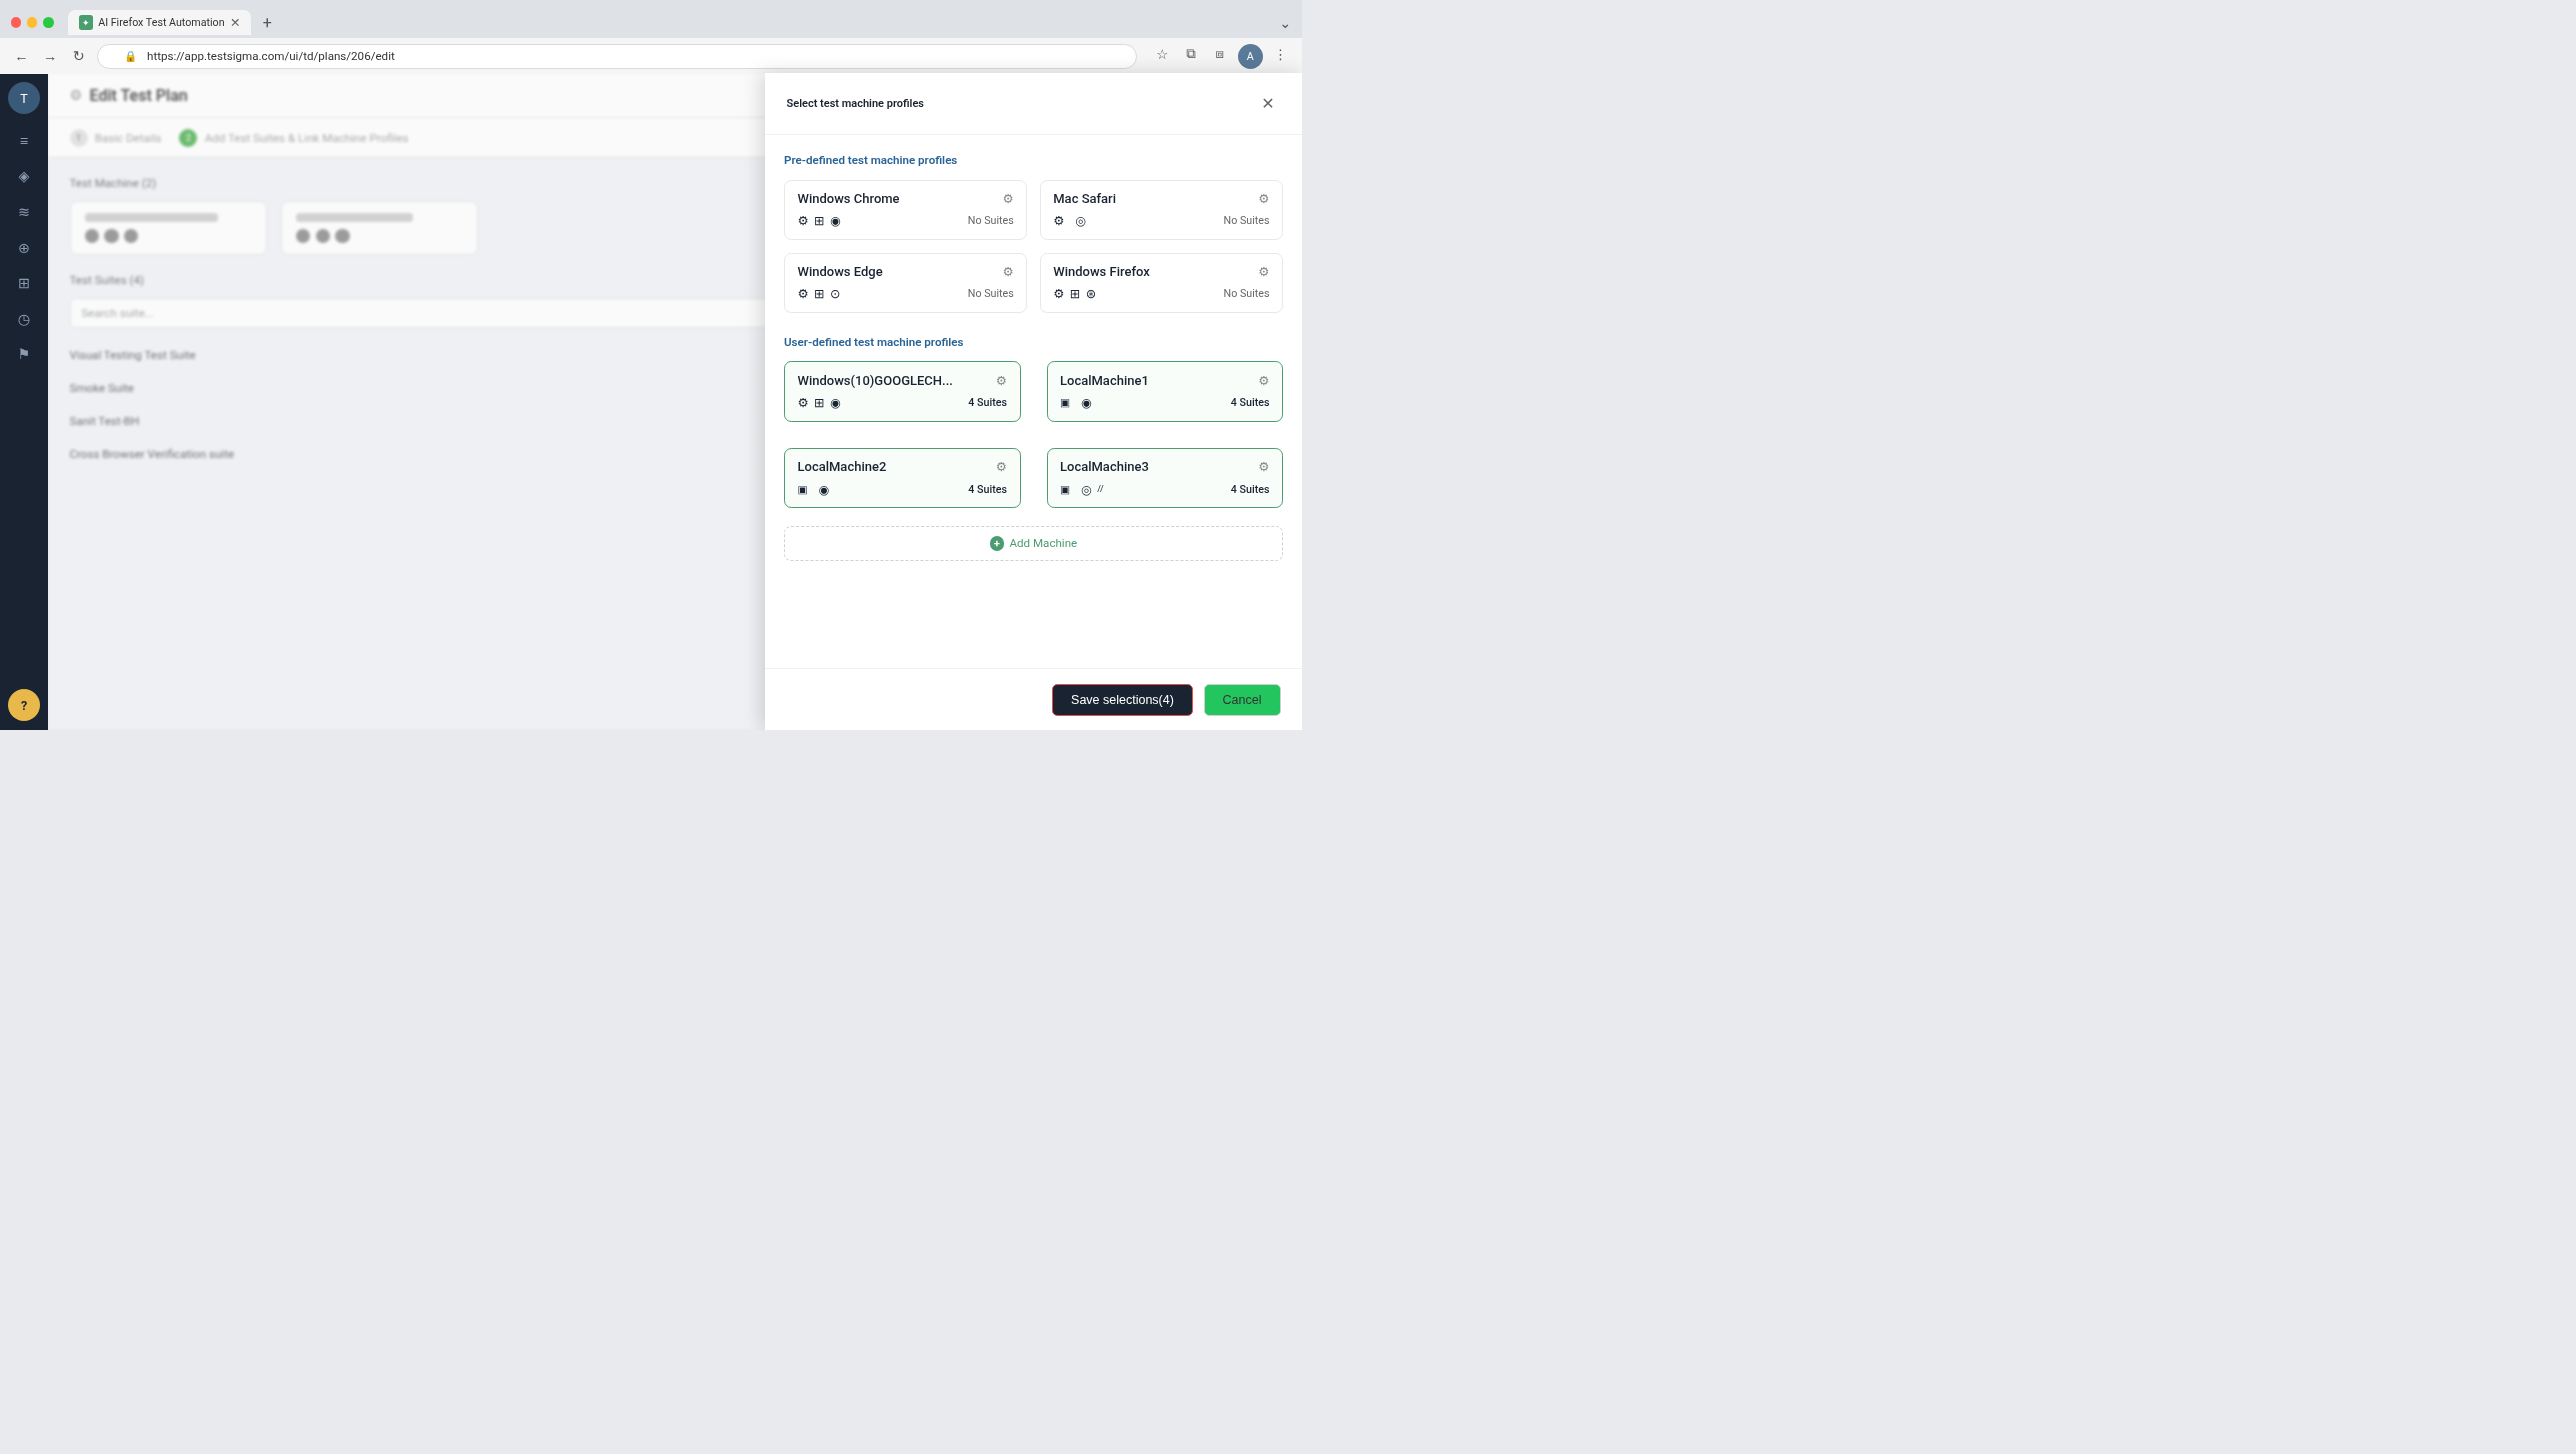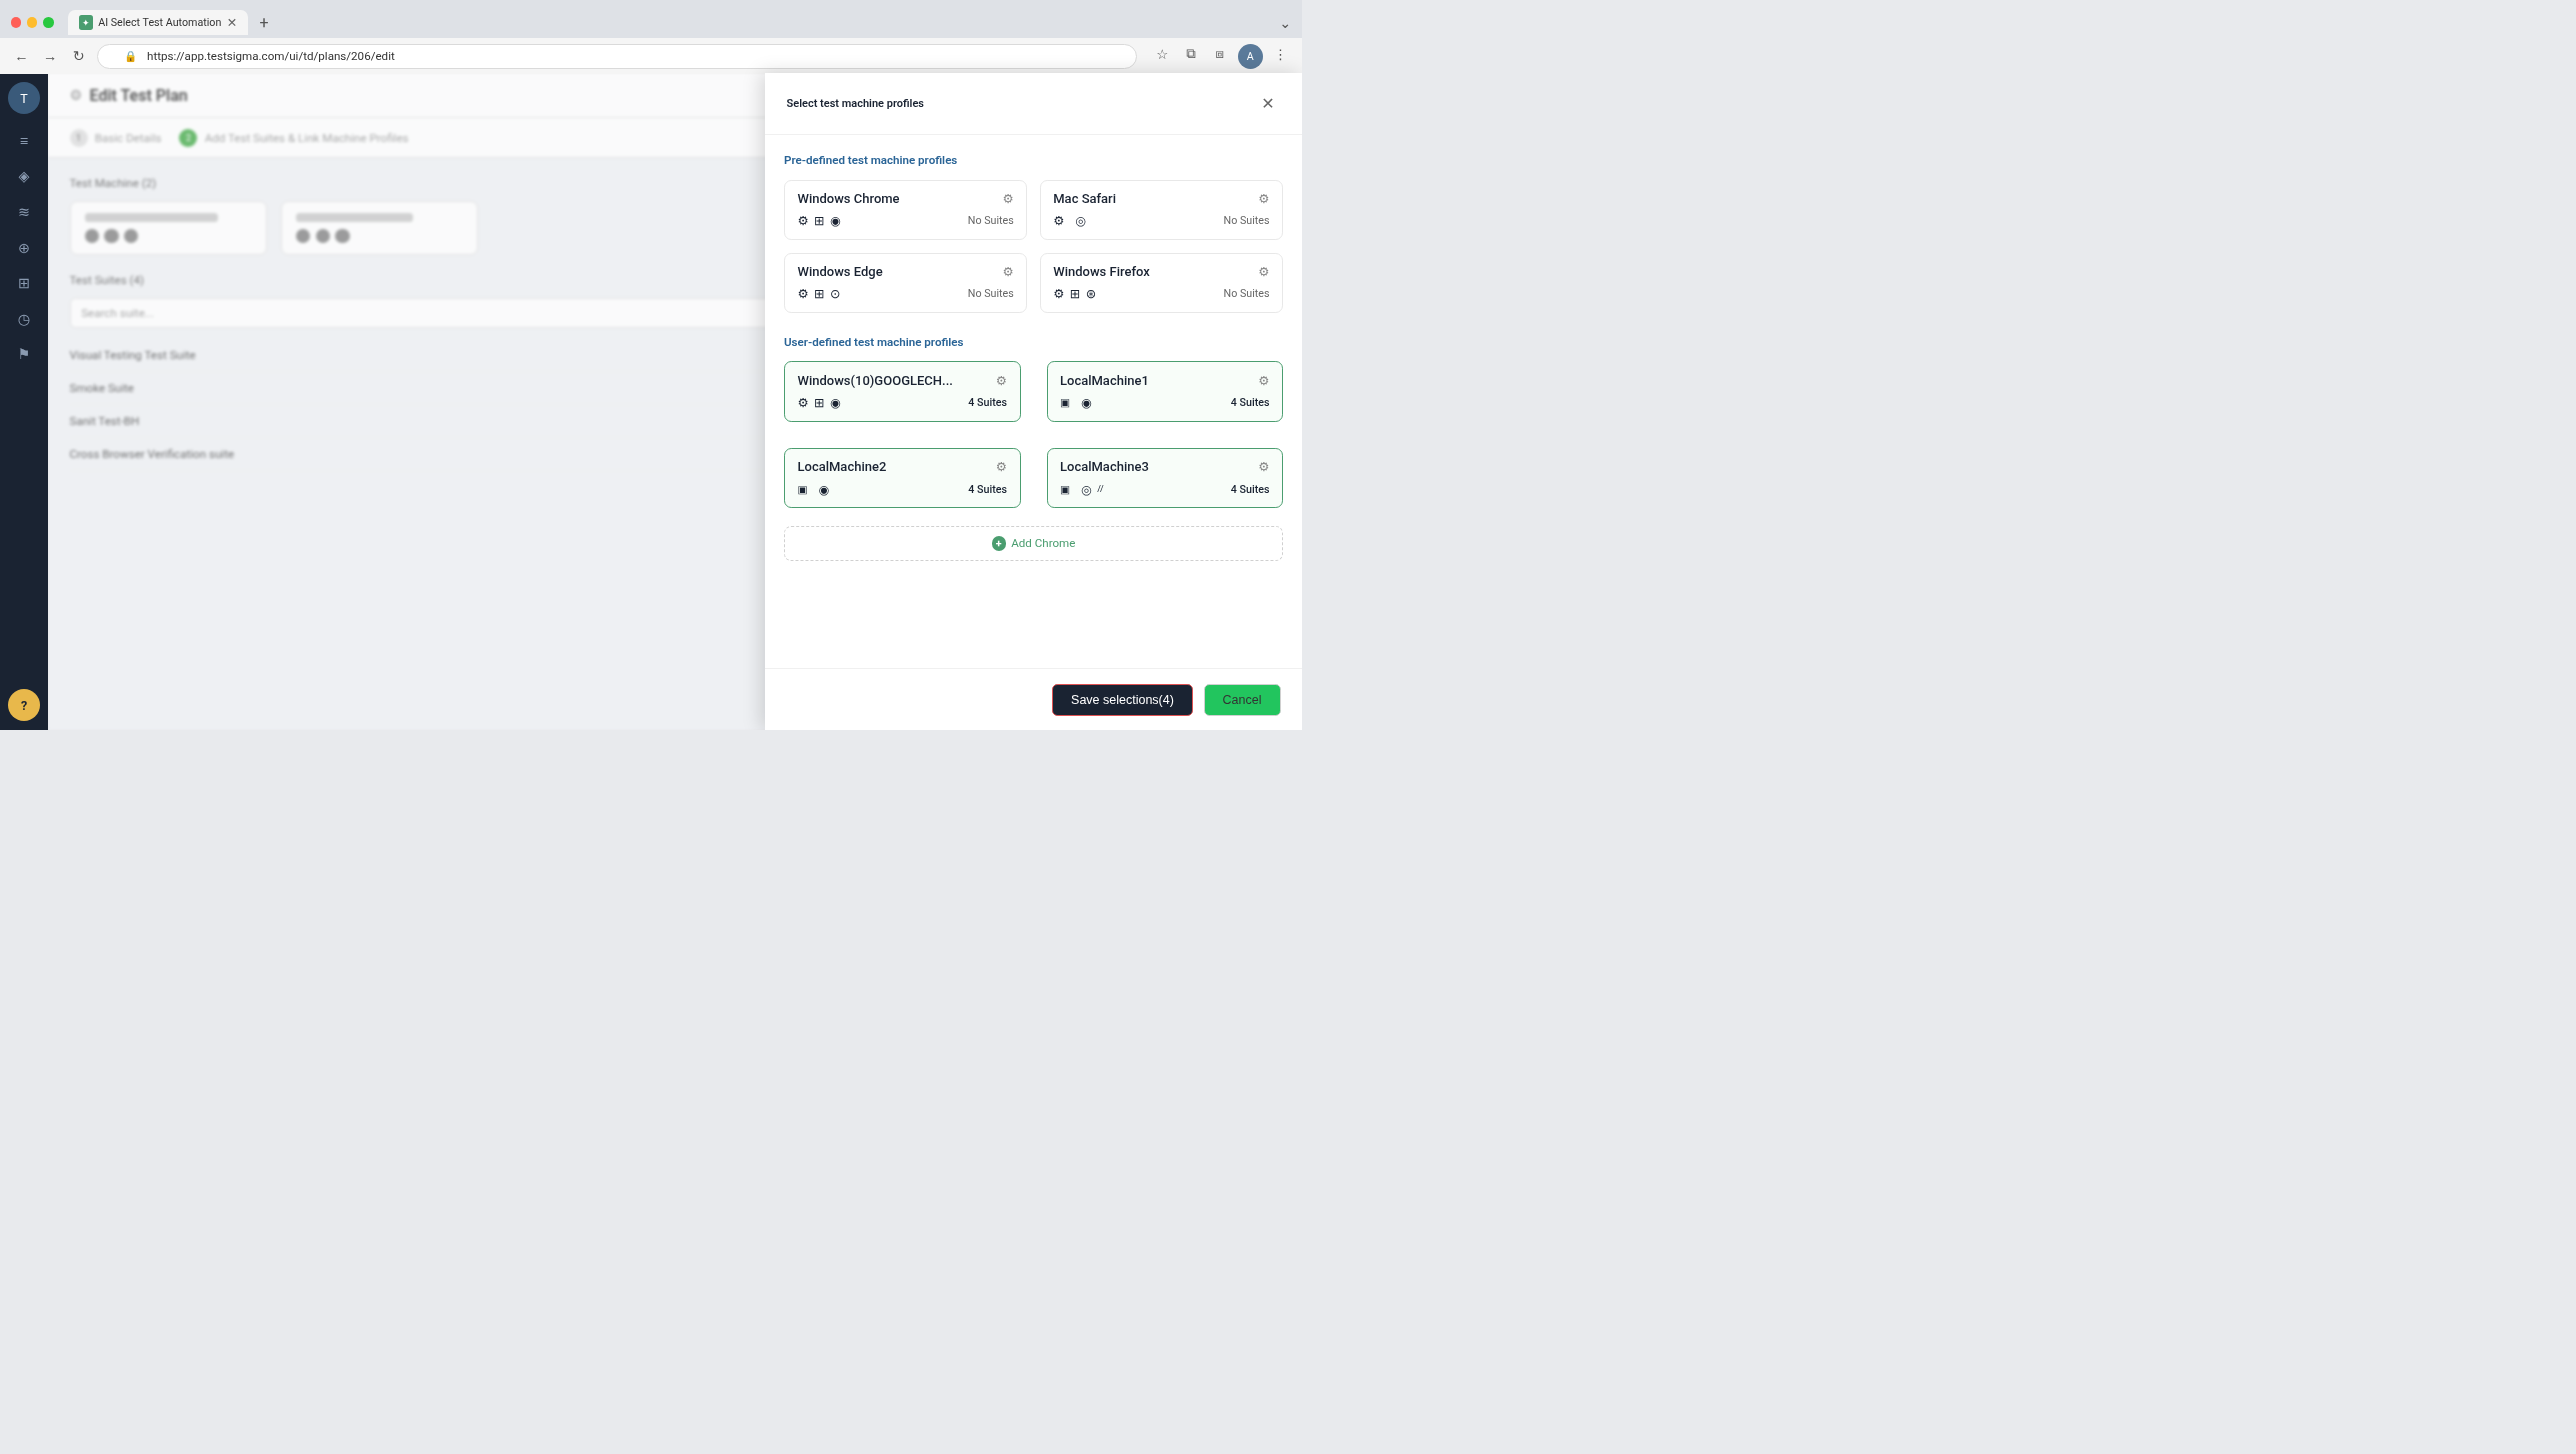--- a/index.html
+++ b/index.html
@@ -530,21 +530,21 @@
   <div class="tab-bar">
     <div class="traffic-lights">
       <div class="traffic-light tl-red"></div>
       <div class="traffic-light tl-yellow"></div>
       <div class="traffic-light tl-green"></div>
     </div>
     <div class="tab-active">
       <div class="tab-favicon">
         <span>✦</span>
       </div>
-      <span>AI Select Test Automation</span>
+      <span>AI Firefox Test Automation</span>
       <span class="tab-close">✕</span>
     </div>
     <div class="tab-new">+</div>
     <div class="tab-right">⌄</div>
   </div>
   <div class="address-bar-row">
     <span class="nav-btn">←</span>
     <span class="nav-btn">→</span>
     <span class="nav-btn">↻</span>
     <div class="address-input">
@@ -741,21 +741,21 @@
             <span class="profile-icon">◎</span>
             <span class="profile-icon" style="font-size:9px;">//</span>
             <span class="profile-suites-count" style="margin-left:auto;font-size:10.7px;color:#1a2332;font-weight:500;">4 Suites</span>
           </div>
         </div>
 
       </div>
 
       <div class="add-machine-btn">
         <span class="plus-circle">+</span>
-        <span>Add Chrome</span>
+        <span>Add Machine</span>
       </div>
 
     </div>
 
     <div class="modal-footer">
       <button class="btn-save">Save selections(4)</button>
       <button class="btn-cancel">Cancel</button>
     </div>
   </div>
 </div>

